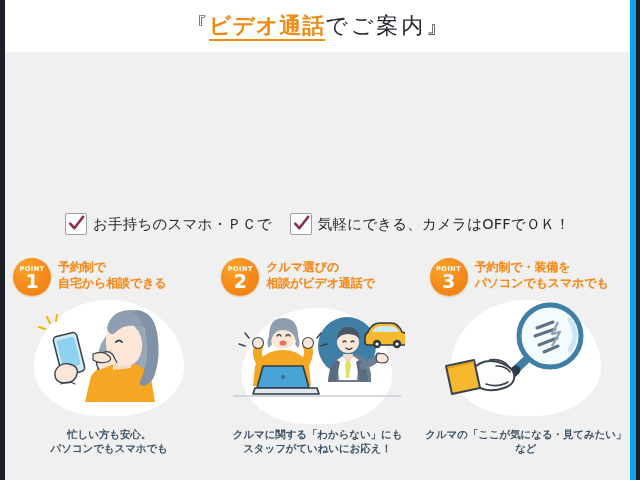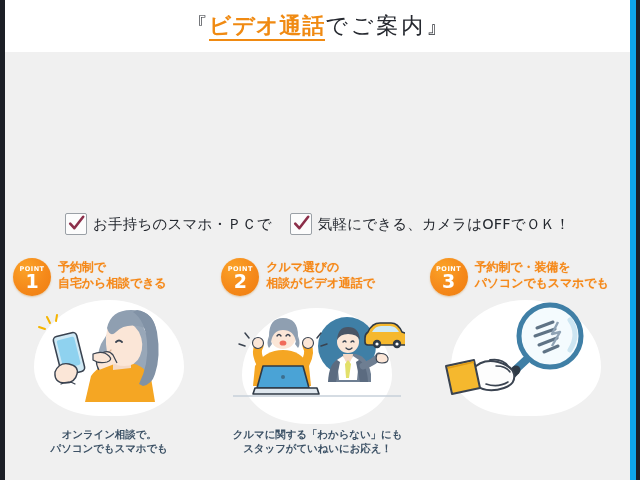--- a/index.html
+++ b/index.html
@@ -290,21 +290,21 @@
 
           <g stroke="#f5b400" stroke-width="2" stroke-linecap="round">
             <path d="M29 25 l-3 -6"></path>
               <path d="M35 23 l1 -6"></path>
               <path d="M24 31 l-6 -2"></path>
           </g>
         </svg>
       </div>
 
       <div class="point-caption">
-        <div>オンライン相談で。</div>
+        <div>忙しい方も安心。</div>
         <div>パソコンでもスマホでも</div>
       </div>
     </div>
 
     <div class="point-col">
       <div class="point-head">
         <div class="point-badge">
           <span class="pt-word">POINT</span>
           <span class="pt-num">2</span>
         </div>
@@ -422,17 +422,18 @@
           <path d="M52 62 q12 -2 18 6" fill="none" stroke="#3a4350" stroke-width="1.8" stroke-linecap="round"></path>
           <path d="M48 86 q12 4 22 -2" fill="none" stroke="#3a4350" stroke-width="1.6" stroke-linecap="round"></path>
           <path d="M58 68 q10 0 14 6" fill="none" stroke="#3a4350" stroke-width="1.5" stroke-linecap="round"></path>
 
           <path d="M8 68 l28 -6 l6 28 l-28 6 z" fill="#f5b82e" stroke="#3a4350" stroke-width="2" stroke-linejoin="round"></path>
           <path d="M10 70 l26 -6" fill="none" stroke="#e09b16" stroke-width="1.4"></path>
         </svg>
       </div>
 
       <div class="point-caption">
+        <div>クルマの「ここが気になる・見てみたい」など</div>
       </div>
     </div>
 
   </div>
 </div>
 
 </body></html>

